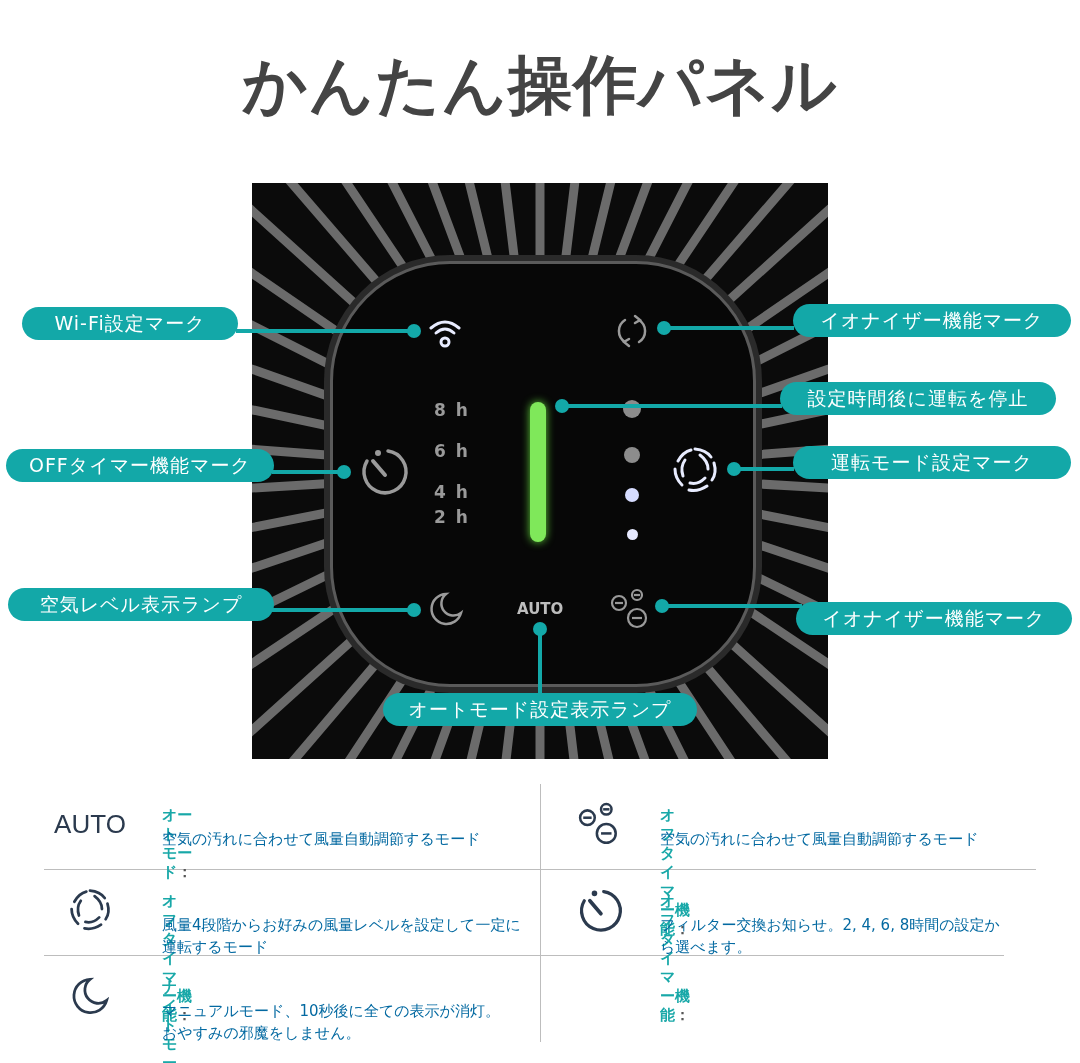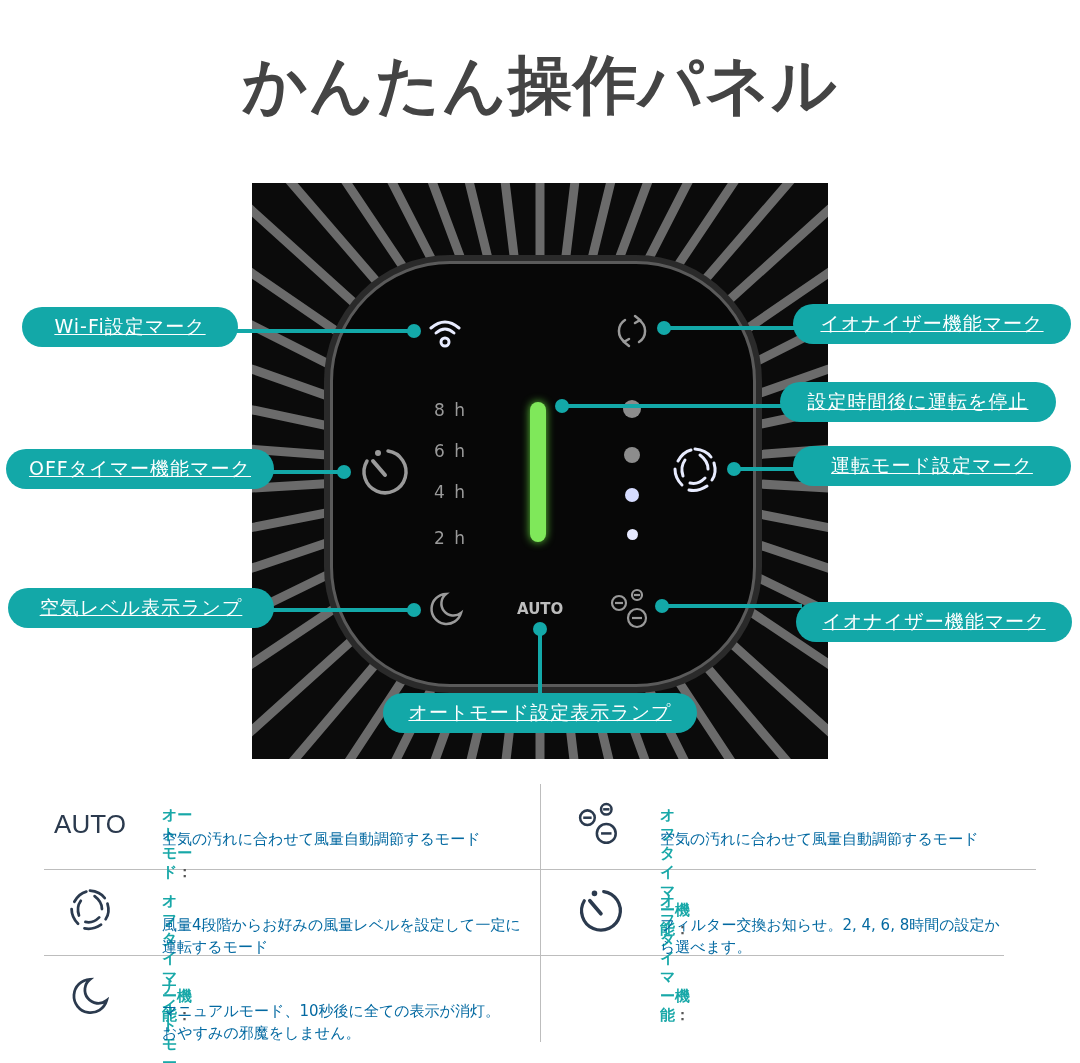--- a/index.html
+++ b/index.html
@@ -1,24 +1,24 @@
 <!DOCTYPE html>
 <html><head>
 <meta charset="utf-8">
 <style>
   html, body { margin:0; padding:0; background:#ffffff; }
   body { width:1080px; height:1063px; position:relative; overflow:hidden; font-family:"DejaVu Sans", sans-serif; }
   .title { position:absolute; left:0; top:42px; width:1080px; text-align:center; font-size:64px; font-weight:bold; color:#444444; letter-spacing:1px; }
   .photo { position:absolute; left:252px; top:183px; width:576px; height:576px; background:#0b0b0b; overflow:hidden; }
   .photo svg.grill { position:absolute; left:0; top:0; }
   .panel { position:absolute; left:78px; top:78px; width:420px; height:420px; border-radius:120px; background:#070707; border:3px solid #5a5a5a; box-shadow:0 0 0 6px #2a2a2a; }
-  .pill { position:absolute; height:40px; border-radius:23px; background:#13a8a8; color:#ffffff; font-size:19px; display:flex; align-items:center; justify-content:center; white-space:nowrap; letter-spacing:1px;text-decoration:underline; }
+  .pill { position:absolute; height:33px; border-radius:23px; background:#13a8a8; color:#ffffff; font-size:19px; display:flex; align-items:center; justify-content:center; white-space:nowrap; letter-spacing:1px; }
   .line { position:absolute; background:#13a8a8; }
   .dot { position:absolute; width:14px; height:14px; border-radius:50%; background:#13a8a8; }
-  .hours { position:absolute; color:#9a9a9a; font-size:17px; font-weight:normal; letter-spacing:2px; }
+  .hours { position:absolute; color:#9a9a9a; font-size:17px; font-weight:bold; letter-spacing:2px; }
   .auto-lbl { position:absolute; color:#bdbdbd; font-size:15px; font-weight:bold; }
   .airbar { position:absolute; left:530px; top:402px; width:16px; height:140px; border-radius:8px; background:#7fe85a; box-shadow:0 0 8px #5fd03a; }
   .lvl { position:absolute; border-radius:50%; }
   .legend { position:absolute; left:44px; top:784px; width:992px; height:260px; }
   .vdiv { position:absolute; left:496px; top:0; width:1px; height:258px; background:#bdbdbd; }
   .hdiv { position:absolute; height:1px; background:#bdbdbd; }
   .item { position:absolute; }
   .item .ico { position:absolute; left:0; top:0; width:92px; height:80px; display:flex; align-items:center; justify-content:center; color:#2b3a4e; }
   .item .head { position:absolute; left:118px; top:22px; font-size:15px; font-weight:bold; color:#18a8a8; }
   .item .colon { color:#555; }
@@ -133,21 +133,21 @@
     <circle cx="27" cy="7" r="5"></circle>
       <line x1="24" y1="7" x2="30" y2="7"></line>
     <circle cx="27" cy="30" r="9"></circle>
       <line x1="22" y1="30" x2="32" y2="30"></line>
   </g>
 </svg>
 
 <div class="hours" style="left:434px;top:400px">8 h</div>
 <div class="hours" style="left:434px;top:441px">6 h</div>
 <div class="hours" style="left:434px;top:482px">4 h</div>
-<div class="hours" style="left:434px;top:528px">2 h</div>
+<div class="hours" style="left:434px;top:507px">2 h</div>
 
 <div class="airbar"></div>
 
 <div class="lvl" style="left:623px;top:400px;width:18px;height:18px;background:#8c8c8c"></div>
 <div class="lvl" style="left:624px;top:447px;width:16px;height:16px;background:#8c8c8c"></div>
 <div class="lvl" style="left:625px;top:488px;width:14px;height:14px;background:#d6dcff"></div>
 <div class="lvl" style="left:627px;top:529px;width:11px;height:11px;background:#e6e9ff"></div>
 
 <div class="auto-lbl" style="left:517px;top:600px">AUTO</div>
 

